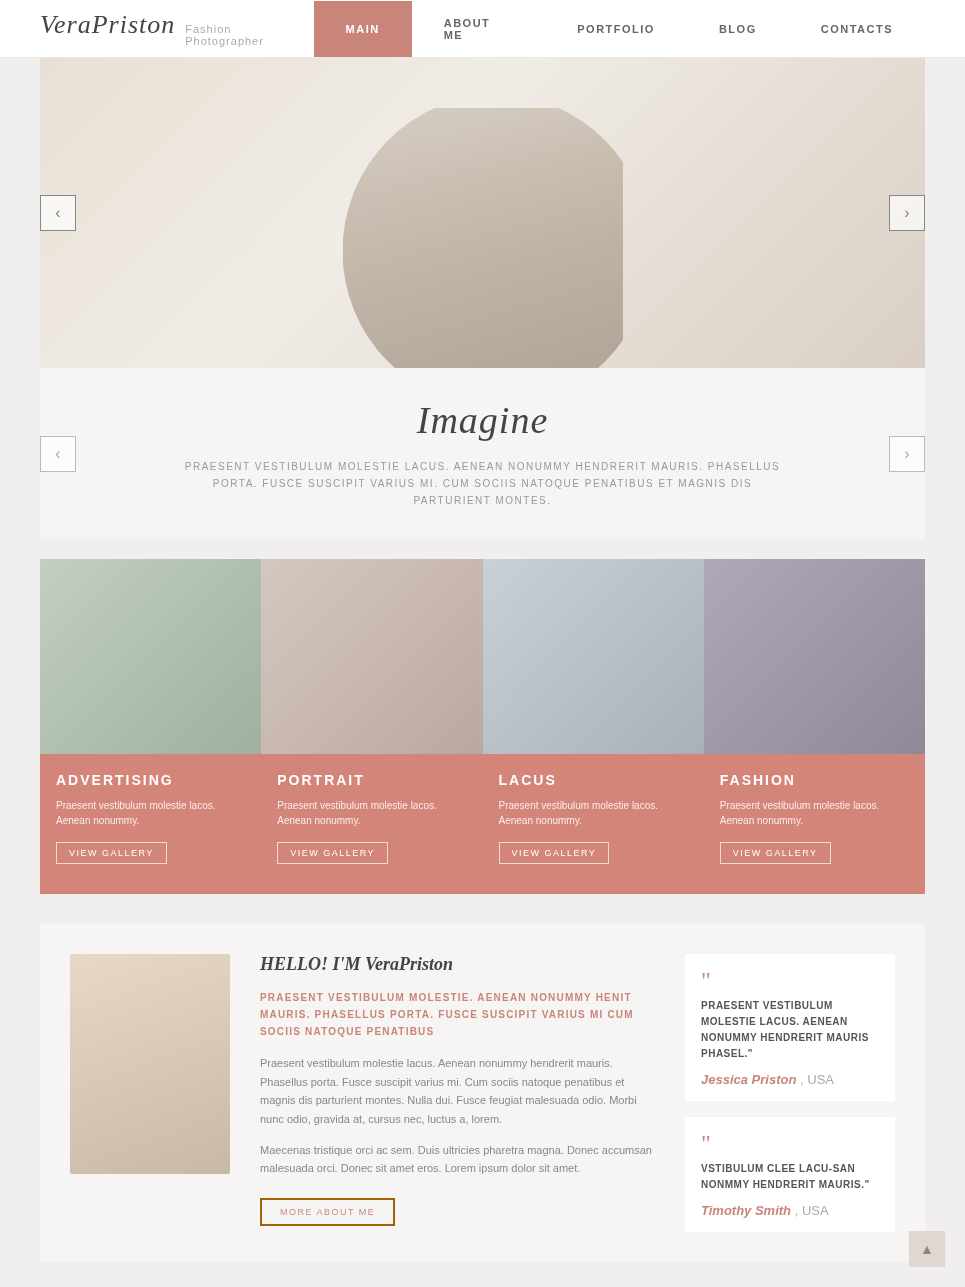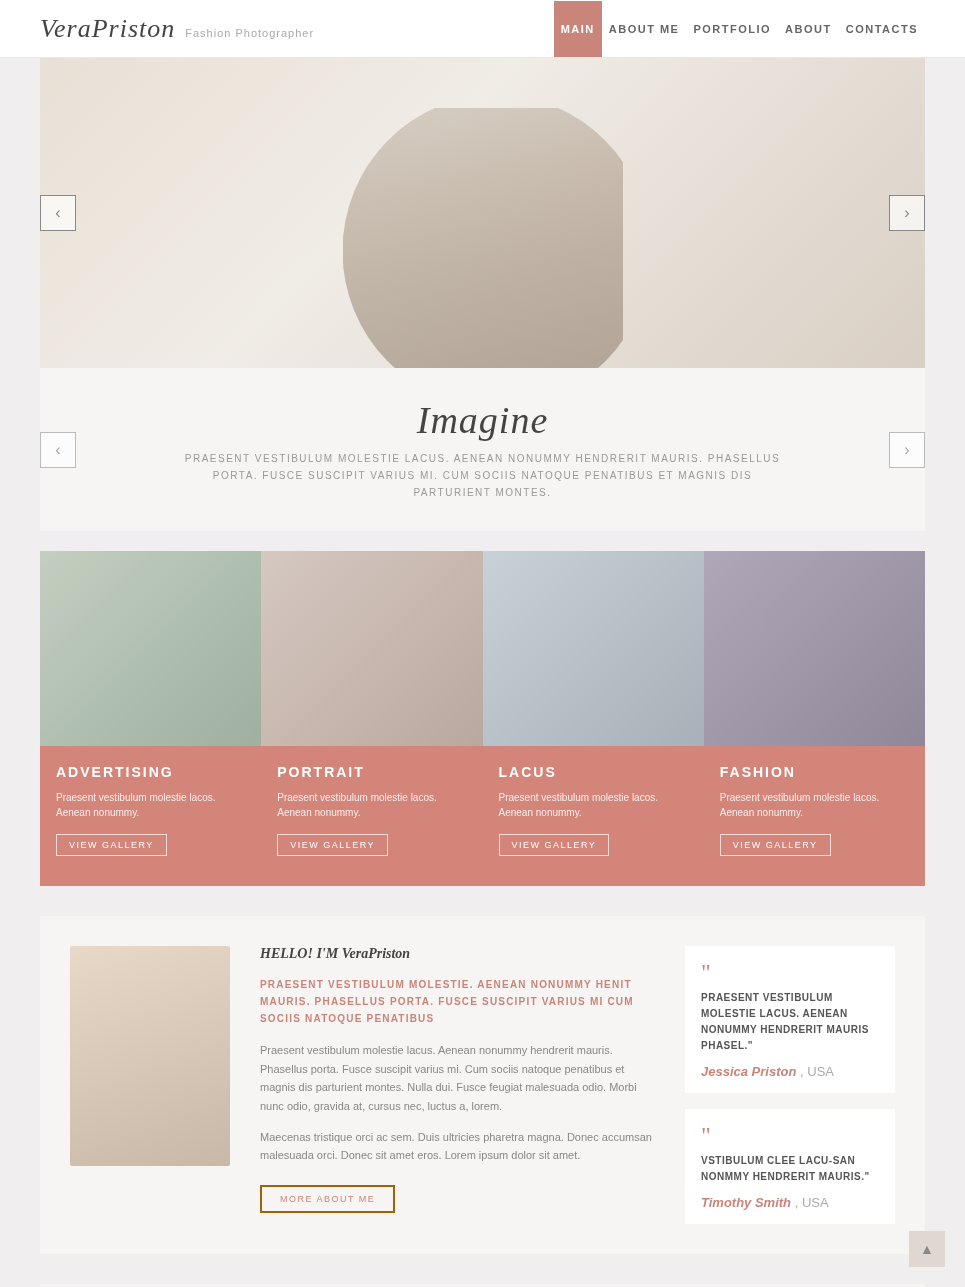--- a/index.html
+++ b/index.html
@@ -23,21 +23,21 @@
       color: #444;
       letter-spacing: 1px;
     }
     .logo-subtitle { font-size: 11px; color: #aaa; letter-spacing: 1px; }
     nav { display: flex; gap: 0; }
     nav a {
       text-decoration: none;
       color: #666;
       font-size: 11px;
       letter-spacing: 1.5px;
-      padding: 0 7px;
+      padding: 0 32px;
       height: 56px;
       display: flex;
       align-items: center;
       font-weight: 600;
     }
     nav a.active { background: #c9857a; color: #fff; }
 
     
     .hero-section {
       background: #f5f5f5;
@@ -82,21 +82,21 @@
     .slide-text-inner {
       text-align: center;
       max-width: 600px;
       margin: 0 auto;
     }
     .slide-title {
       font-family: Georgia, serif;
       font-size: 38px;
       font-style: italic;
       color: #444;
-      margin-bottom: 8px;
+      margin-bottom: 16px;
       letter-spacing: 1px;
     }
     .slide-desc {
       font-size: 10px;
       color: #999;
       letter-spacing: 1.5px;
       line-height: 1.7;
       text-transform: uppercase;
     }
     .slide-arrow-text {
@@ -178,21 +178,21 @@
       padding: 30px;
     }
     .about-photo {
       width: 160px;
       height: 220px;
       background: linear-gradient(160deg, #e8d8c8 0%, #d8c8b8 50%, #c8b8a8 100%);
       border-radius: 2px;
     }
     .about-content h2 {
       font-family: Georgia, serif;
-      font-size: 14px;
+      font-size: 18px;
       font-style: italic;
       color: #444;
       margin-bottom: 14px;
     }
     .about-highlight {
       font-size: 10px;
       color: #c9857a;
       font-weight: 700;
       letter-spacing: 1.2px;
       line-height: 1.7;
@@ -283,21 +283,21 @@
 
 <header>
   <div class="logo-area">
     <span class="logo-name">VeraPriston</span>
     <span class="logo-subtitle">Fashion Photographer</span>
   </div>
   <nav>
     <a class="active" href="#">MAIN</a>
     <a href="#">ABOUT ME</a>
     <a href="#">PORTFOLIO</a>
-    <a href="#">ABOUT</a>
+    <a href="#">BLOG</a>
     <a href="#">CONTACTS</a>
   </nav>
 </header>
 
 <div class="hero-section">
   <div class="hero-image-container">
     <div class="slider-arrow left">‹</div>
     <div class="hero-person">
       <div class="person-silhouette"></div>
     </div>

